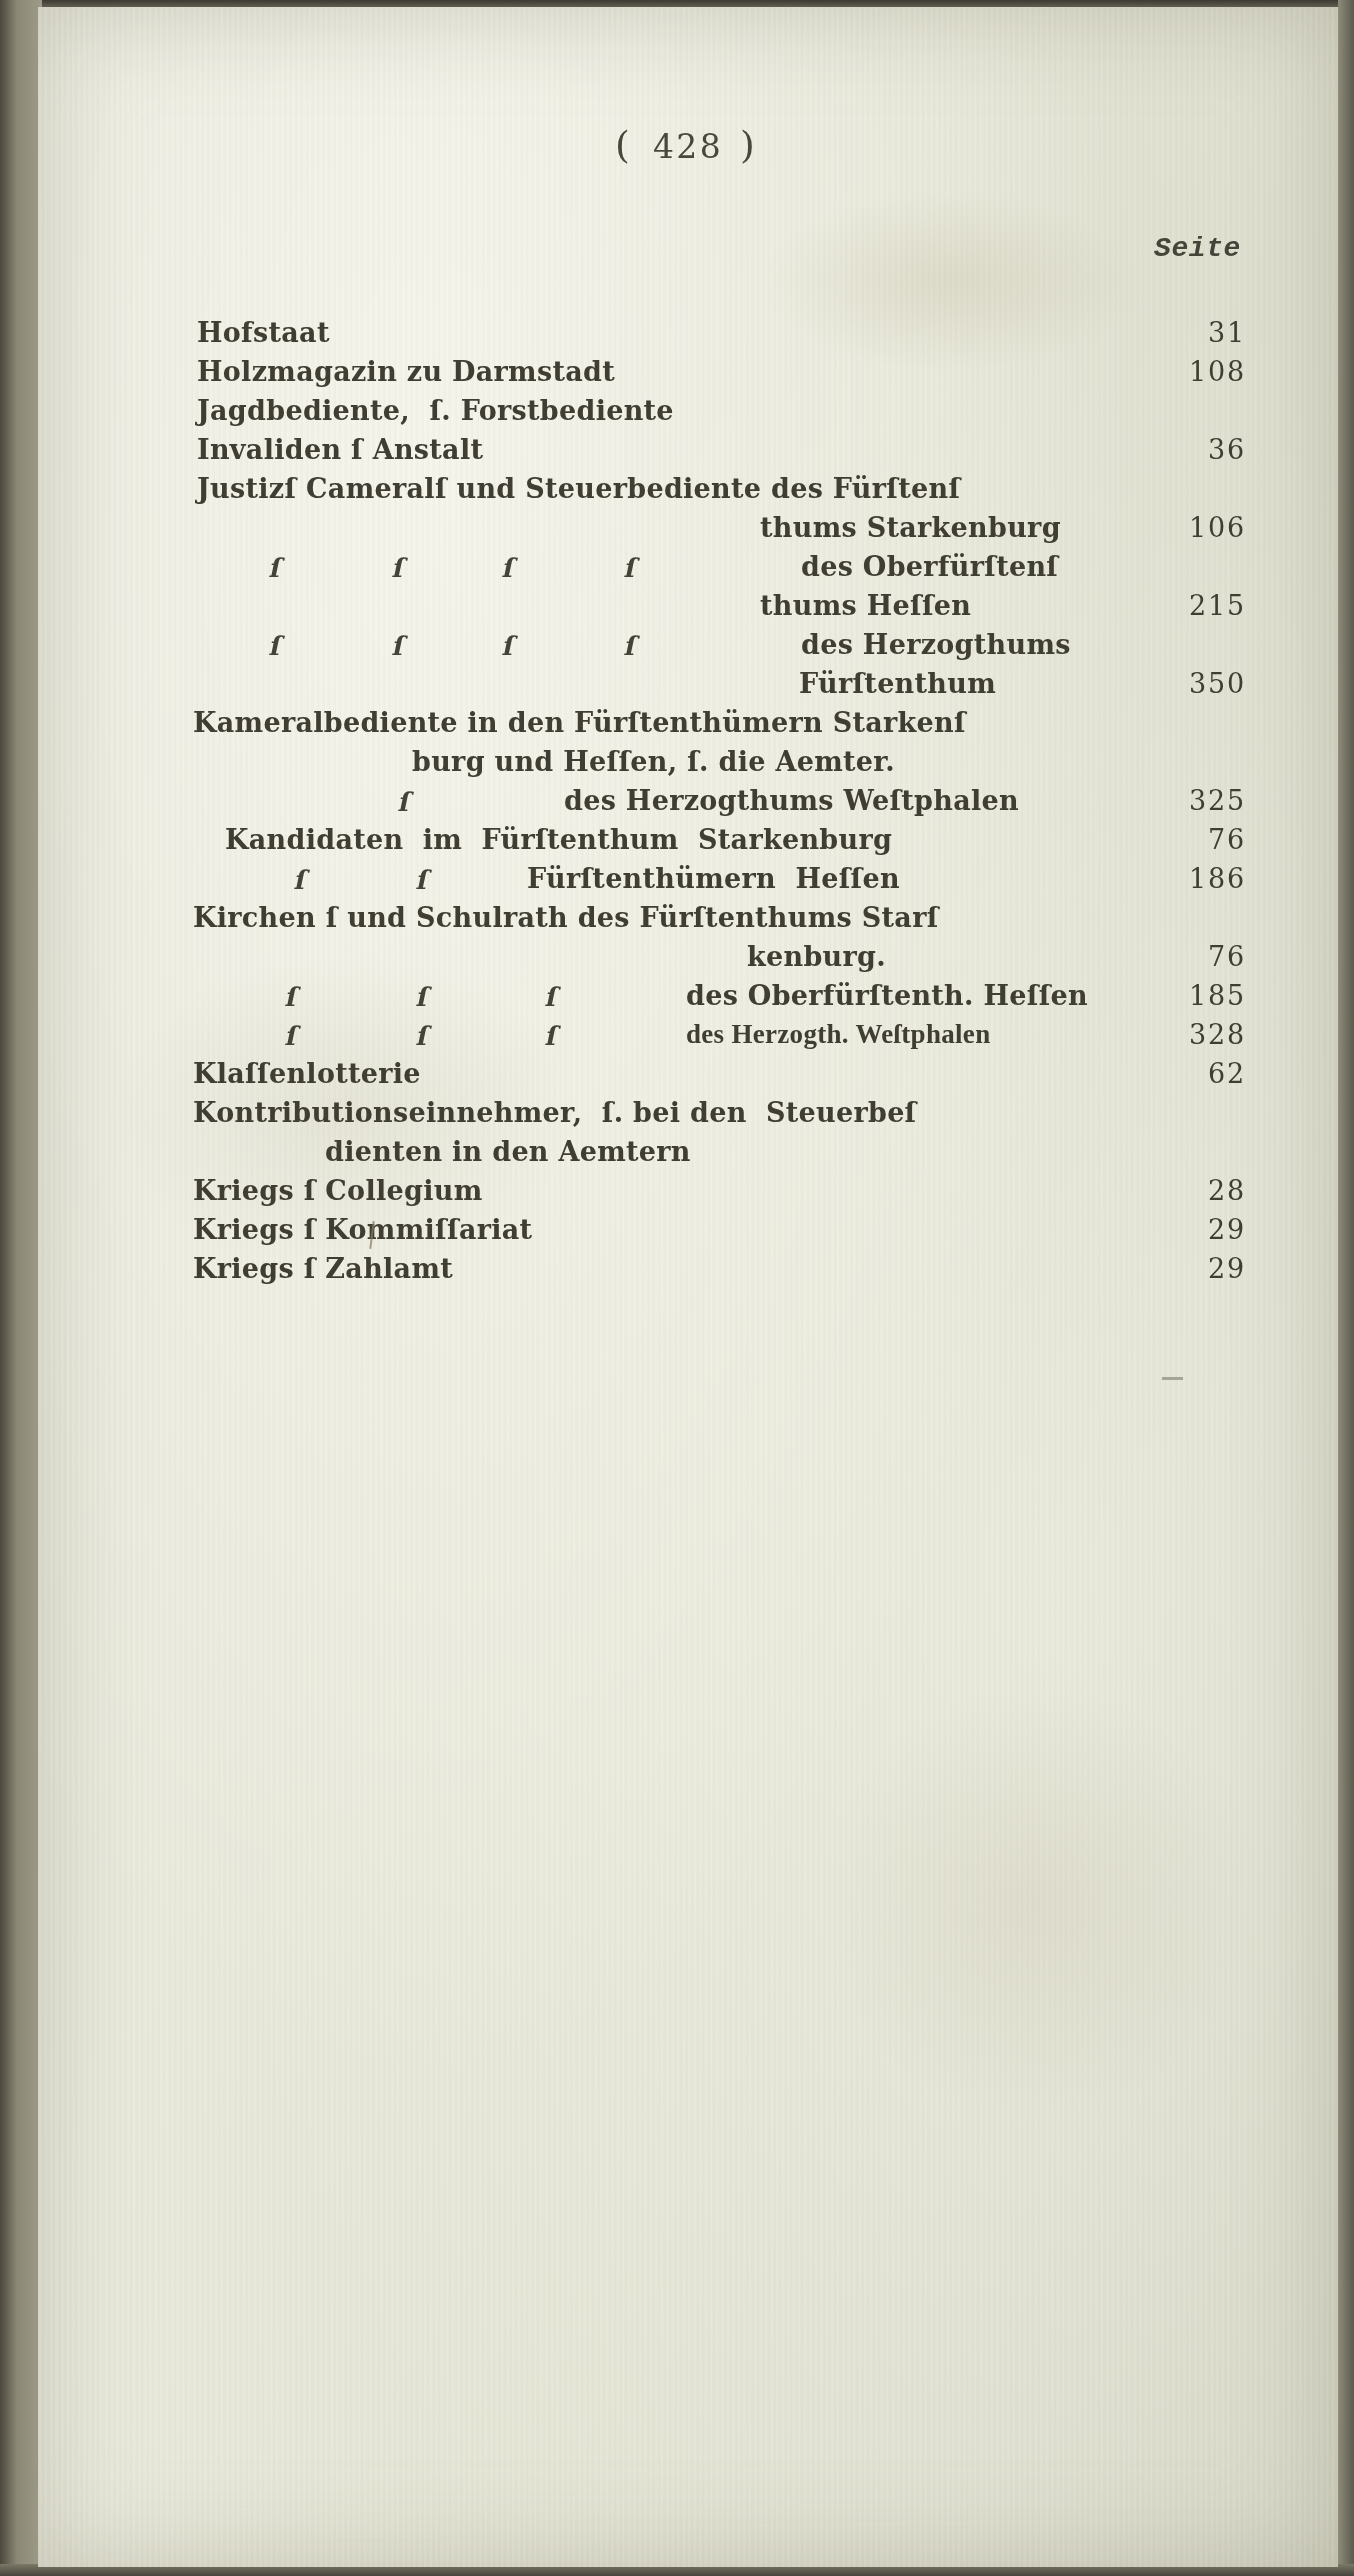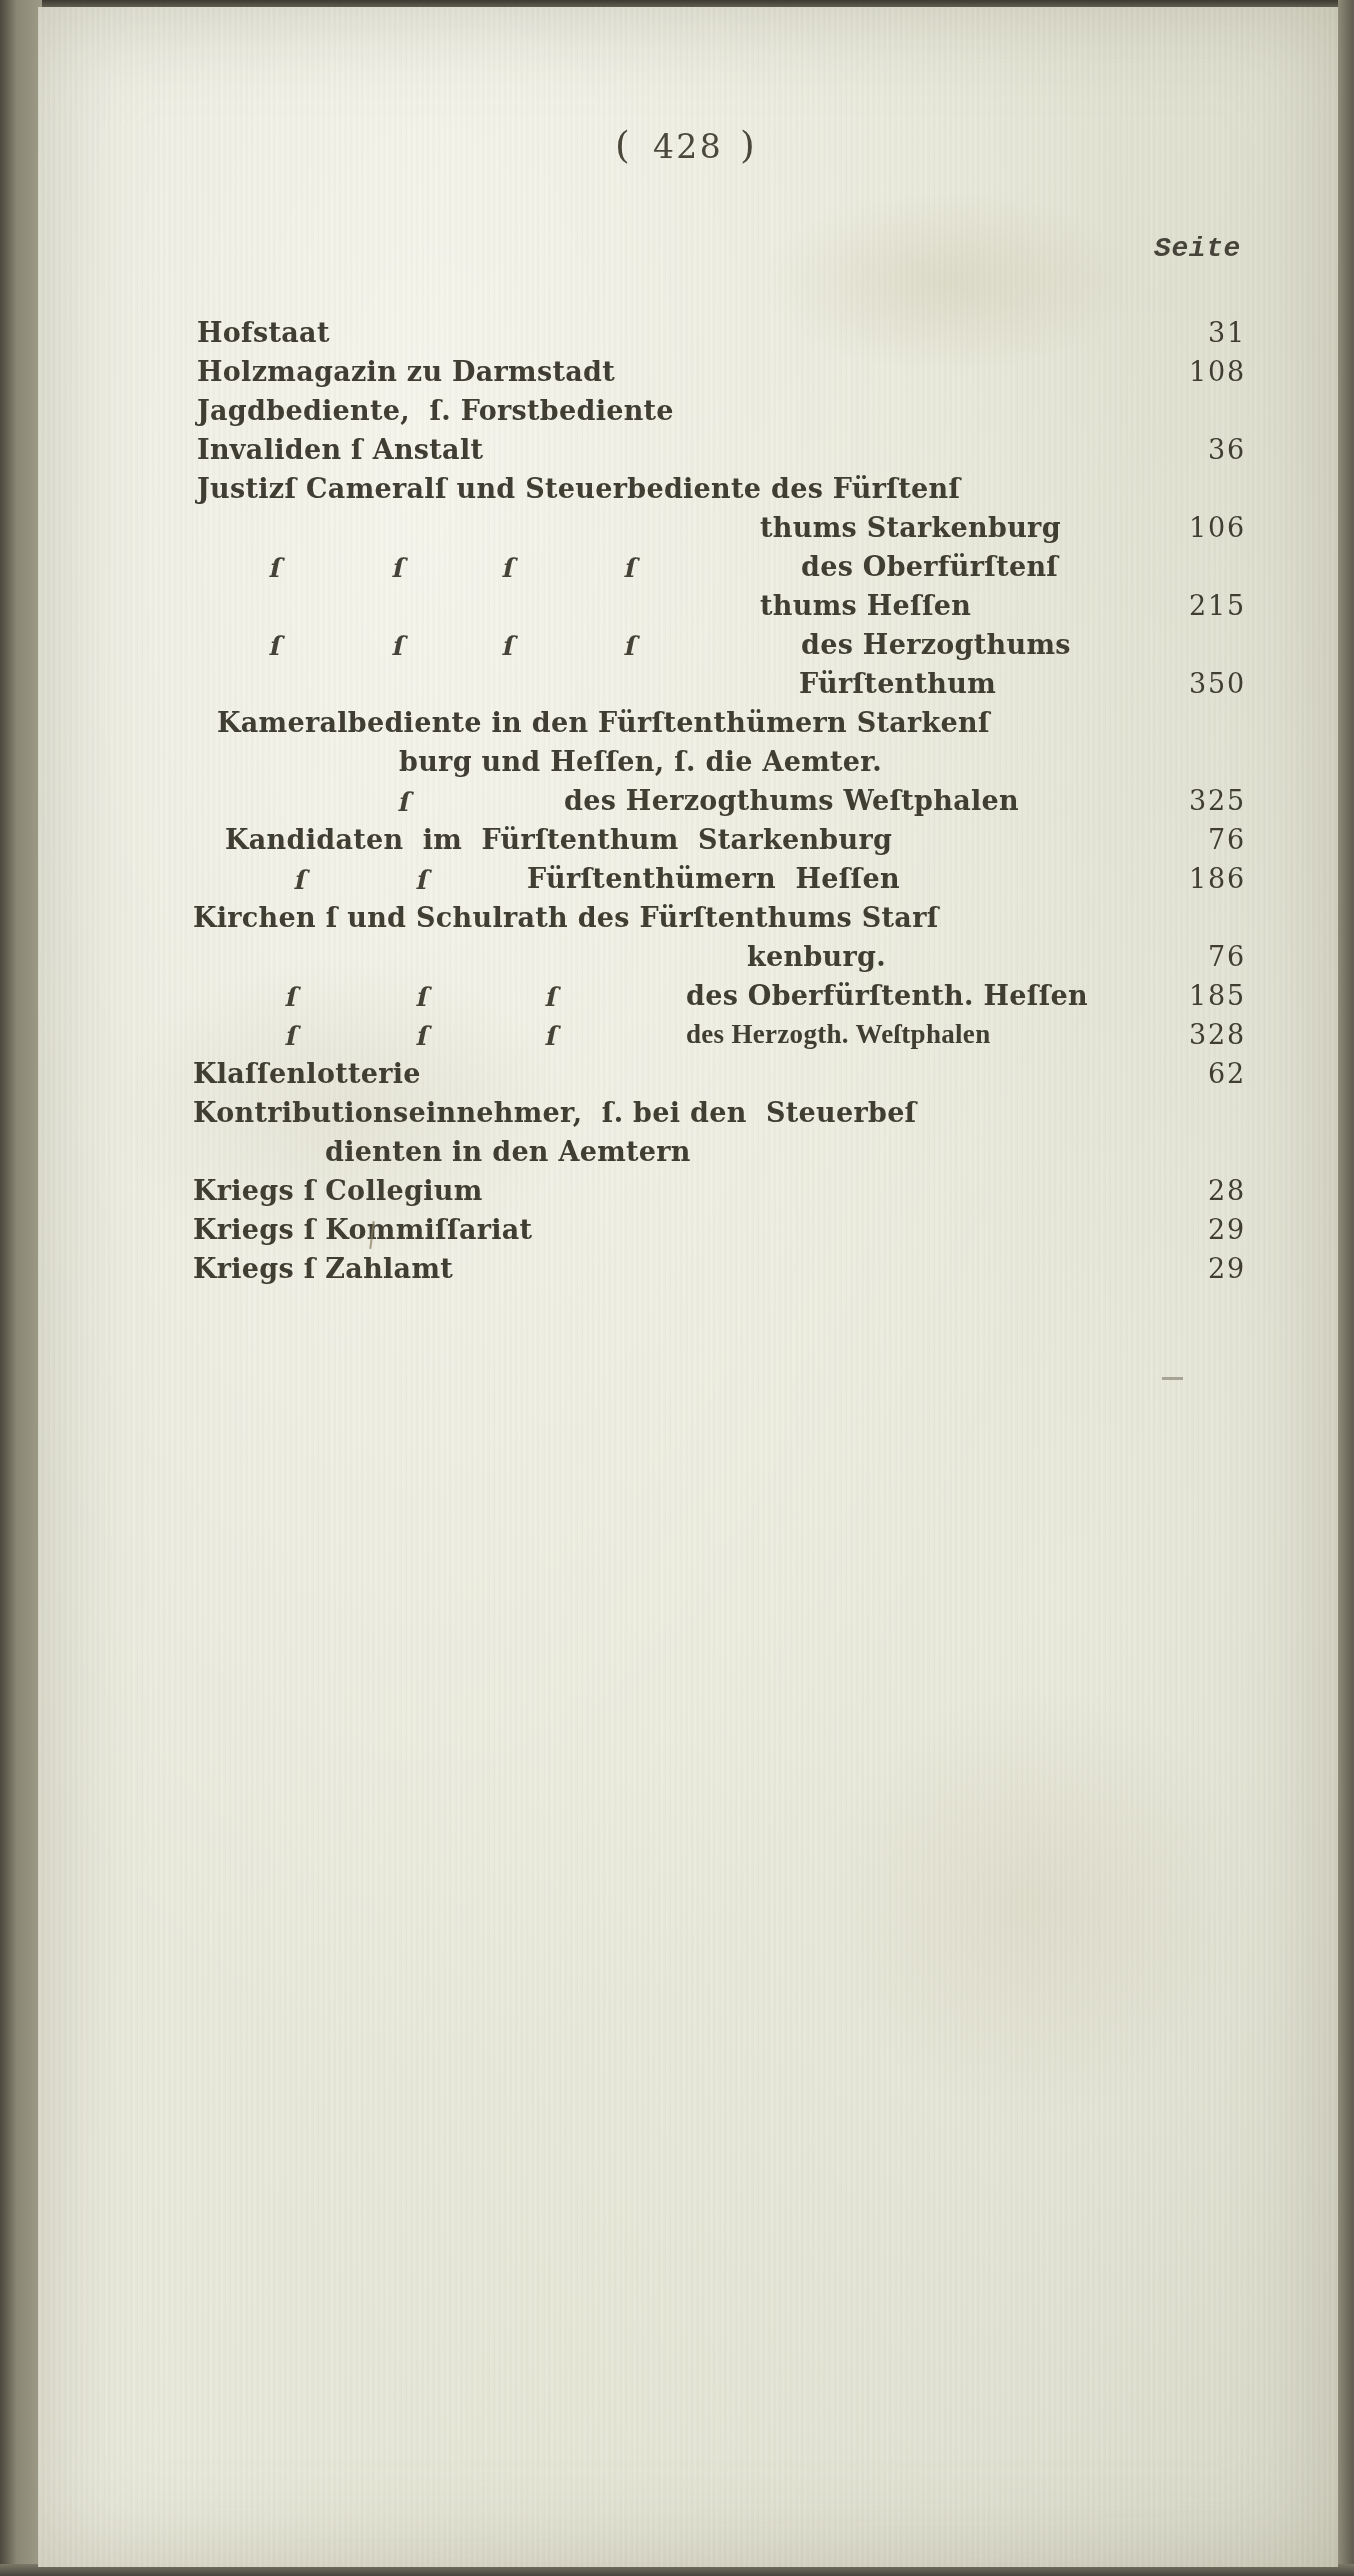--- a/index.html
+++ b/index.html
@@ -257,24 +257,24 @@
             <span class="ditto" style="left: 355px;">ſ</span>
             <span class="ditto" style="left: 465px;">ſ</span>
             <span class="ditto" style="left: 587px;">ſ</span>
             <span class="entry-label" style="left: 763px;">des Herzogthums</span>
           </div>
           <div class="entry-row">
             <span class="entry-label" style="left: 761px;">Fürſtenthum</span>
             <span class="entry-page">350</span>
           </div>
           <div class="entry-row">
-            <span class="entry-label" style="left: 155px; margin-left: 24px;">Kameralbediente in den Fürſtenthümern Starkenſ</span>
-          </div>
-          <div class="entry-row">
-            <span class="entry-label" style="left: 361px;">burg und Heſſen, ſ. die Aemter.</span>
+            <span class="entry-label" style="left: 155px;">Kameralbediente in den Fürſtenthümern Starkenſ</span>
+          </div>
+          <div class="entry-row">
+            <span class="entry-label" style="left: 374px;">burg und Heſſen, ſ. die Aemter.</span>
           </div>
           <div class="entry-row">
             <span class="ditto" style="left: 361px;">ſ</span>
             <span class="entry-label" style="left: 526px;">des Herzogthums Weſtphalen</span>
             <span class="entry-page">325</span>
           </div>
           <div class="entry-row">
             <span class="entry-label" style="left: 155px; margin-left: 32px;">Kandidaten  im  Fürſtenthum  Starkenburg</span>
             <span class="entry-page">76</span>
           </div>

